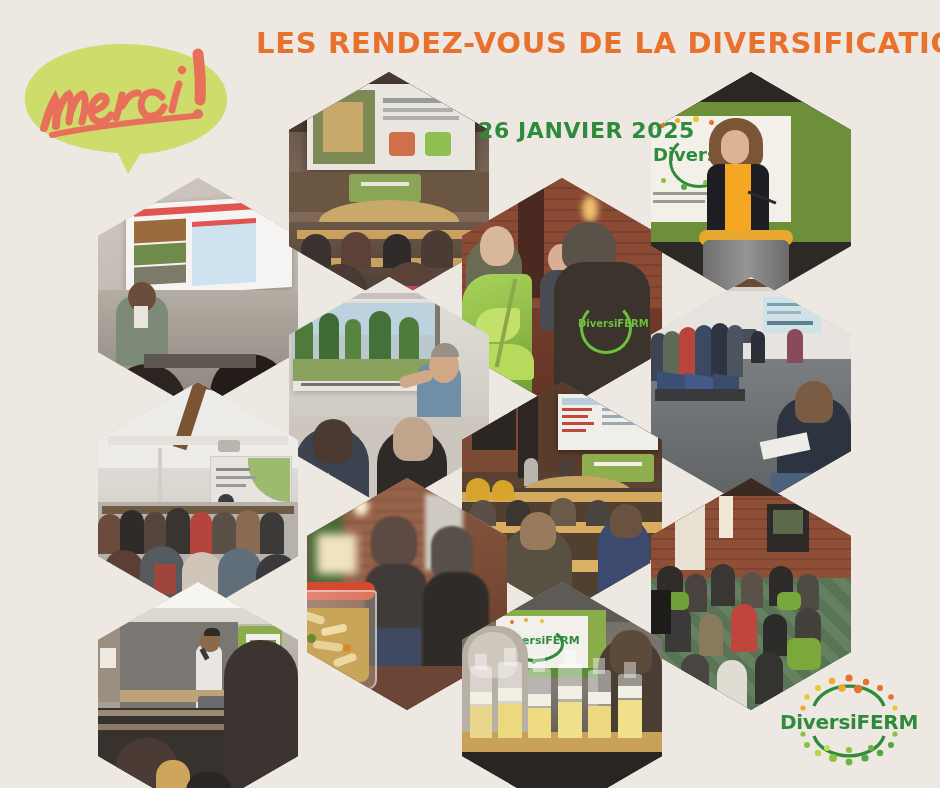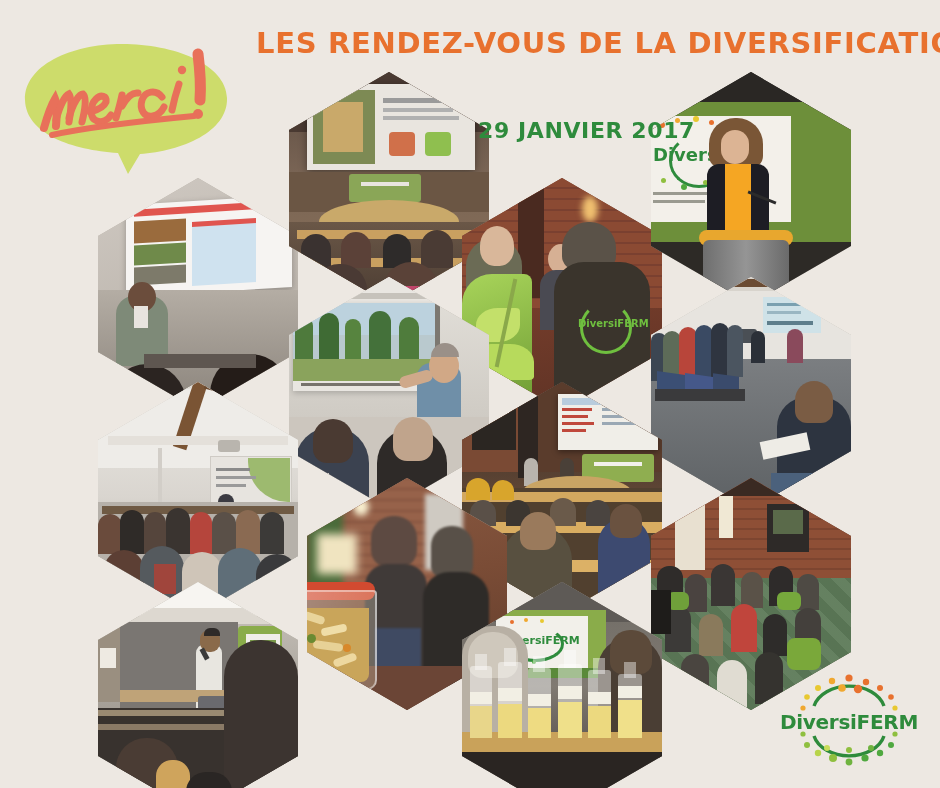--- a/index.html
+++ b/index.html
@@ -94,21 +94,21 @@
     font-family: "DejaVu Sans", sans-serif;
     letter-spacing: -0.3px;
   }
 </style>
 </head>
 <body>
 
 <div id="poster">
 
   <div id="title">LES RENDEZ-VOUS DE LA DIVERSIFICATION</div>
-  <div id="date">29 JANVIER 2017</div>
+  <div id="date">26 JANVIER 2025</div>
 
   <div id="merci-bubble">
     <svg width="208" height="134" viewBox="0 0 208 134">
       <path d="M100 2 C152 2 204 22 205 56 C206 90 160 109 118 112 L106 132 L96 111 C50 108 4 92 3 58 C2 24 48 2 100 2 Z" fill="#CDDC6B"></path>
       <g fill="none" stroke="#E8705A" stroke-width="7" stroke-linecap="round">
 
         <path d="M22 86 C26 72 30 62 33 57 C35 62 35 72 34 84" stroke-width="8"></path>
         <path d="M34 78 C38 63 43 54 47 52 C50 56 49 68 47 80"></path>
         <path d="M47 76 C51 61 57 52 61 52 C65 55 63 68 60 80"></path>
 

